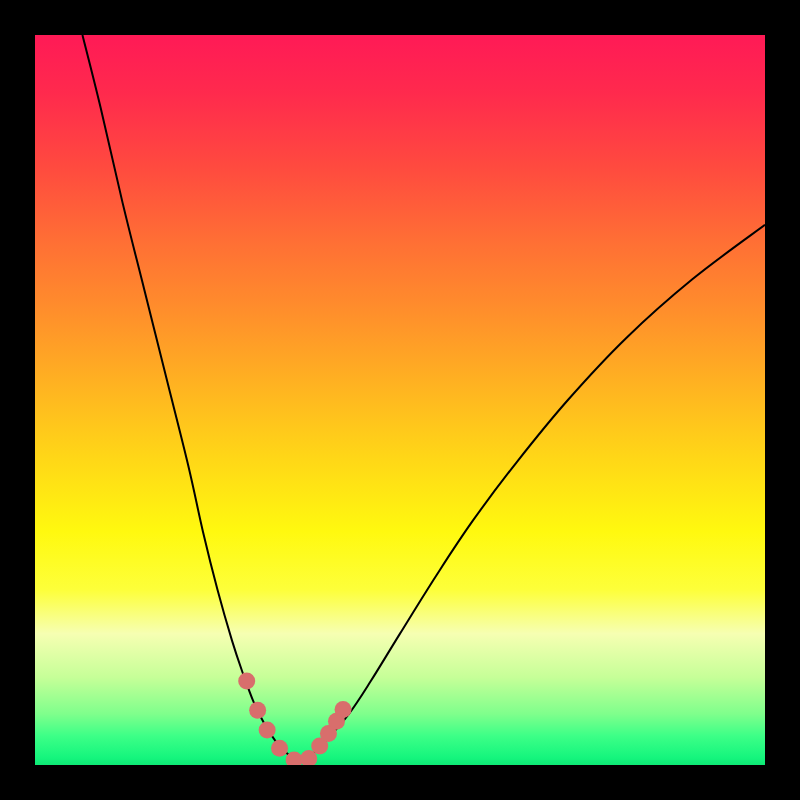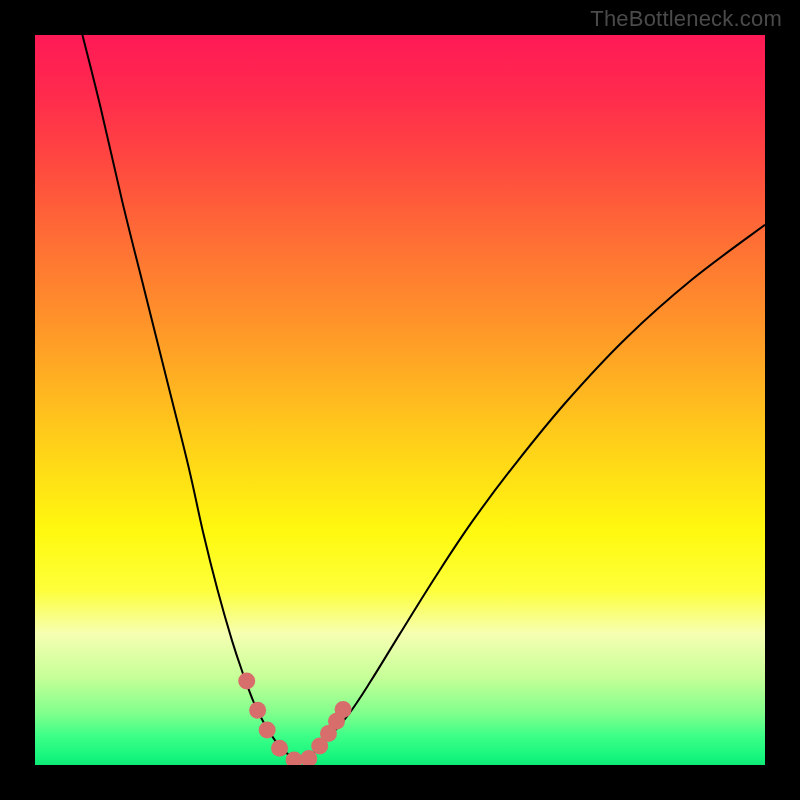--- a/index.html
+++ b/index.html
@@ -57,21 +57,20 @@
     top: 0;
     width: 730px;
     height: 730px;
   }
 </style>
 </head>
 <body>
 
 <div class="frame">
 
-  <div class="watermark">TheBottleneck.com</div>
 
   <div class="plot-area">
     <svg class="curve" viewBox="0 0 730 730" preserveAspectRatio="none">
       <path id="curve-left" fill="none" stroke-width="2" d="M 47.45 0 C 50.735 13.139999999999999, 58.473000000000006 42.778000000000006, 65.7 73 C 72.927 103.222, 79.716 135.04999999999998, 87.6 167.89999999999998 C 95.484 200.74999999999997, 101.616 223.964, 109.5 255.5 C 117.384 287.036, 123.516 311.56399999999996, 131.4 343.09999999999997 C 139.284 374.63599999999997, 146.73 403.10600000000005, 153.29999999999998 430.70000000000005 C 159.86999999999998 458.29400000000004, 162.644 474.062, 167.9 496.4 C 173.156 518.7379999999999, 177.244 535.0899999999999, 182.5 554.8 C 187.756 574.51, 192.50100000000003 590.789, 197.10000000000002 605.9 C 201.699 621.011, 204.10799999999998 627.581, 208.04999999999998 638.75 C 211.992 649.919, 215.058 658.7520000000001, 219 667.95 C 222.942 677.148, 226.00799999999998 682.8858, 229.95 689.85 C 233.892 696.8142, 236.958 701.5154, 240.9 706.64 C 244.842 711.7646, 247.908 714.7722, 251.85 718.32 C 255.792 721.8678000000001, 260.829 724.9046000000001, 262.8 726.35" stroke="#000000"></path>
       <path id="curve-right" fill="none" stroke-width="2" d="M 262.8 726.35 C 265.428 725.0360000000001, 272.144 722.992, 277.4 719.05 C 282.65599999999995 715.108, 285.43 711.677, 292 704.45 C 298.57 697.2230000000001, 306.01599999999996 689.412, 313.9 678.9 C 321.784 668.3879999999999, 326.60200000000003 660.5039999999999, 335.8 646.05 C 344.998 631.596, 353.174 617.653, 365 598.6 C 376.826 579.547, 388.36000000000007 560.567, 401.50000000000006 540.2 C 414.64000000000004 519.8330000000001, 423.546 505.817, 438 485.45 C 452.454 465.08299999999997, 464.718 448.731, 481.8 427.05 C 498.882 405.369, 513.1899999999999 387.33799999999997, 532.9 365 C 552.61 342.66200000000003, 568.9620000000001 324.63100000000003, 591.3000000000001 302.95000000000005 C 613.638 281.26900000000006, 632.034 264.917, 657 244.54999999999995 C 681.966 224.18299999999994, 716.86 199.65499999999994, 730 189.79999999999995" stroke="#000000"></path>
       <g id="markers">
           <circle cx="211.7" cy="646.05" r="8.5" fill="#d86e6c" stroke="#d86e6c" stroke-width="0"></circle>
           <circle cx="222.65" cy="675.25" r="8.5" fill="#d86e6c" stroke="#d86e6c" stroke-width="0"></circle>
           <circle cx="232.14000000000001" cy="694.96" r="8.5" fill="#d86e6c" stroke="#d86e6c" stroke-width="0"></circle>
           <circle cx="244.55" cy="713.21" r="8.5" fill="#d86e6c" stroke="#d86e6c" stroke-width="0"></circle>

